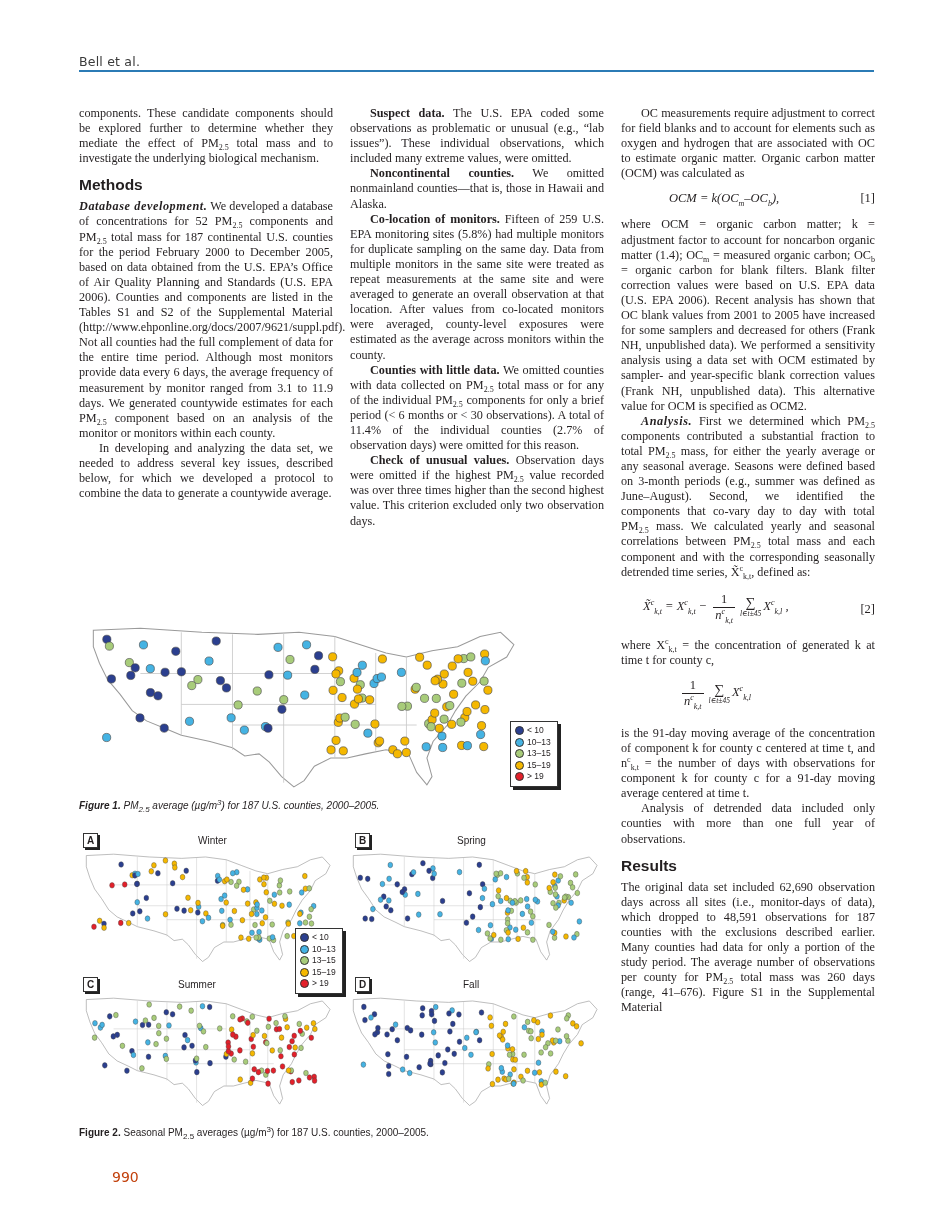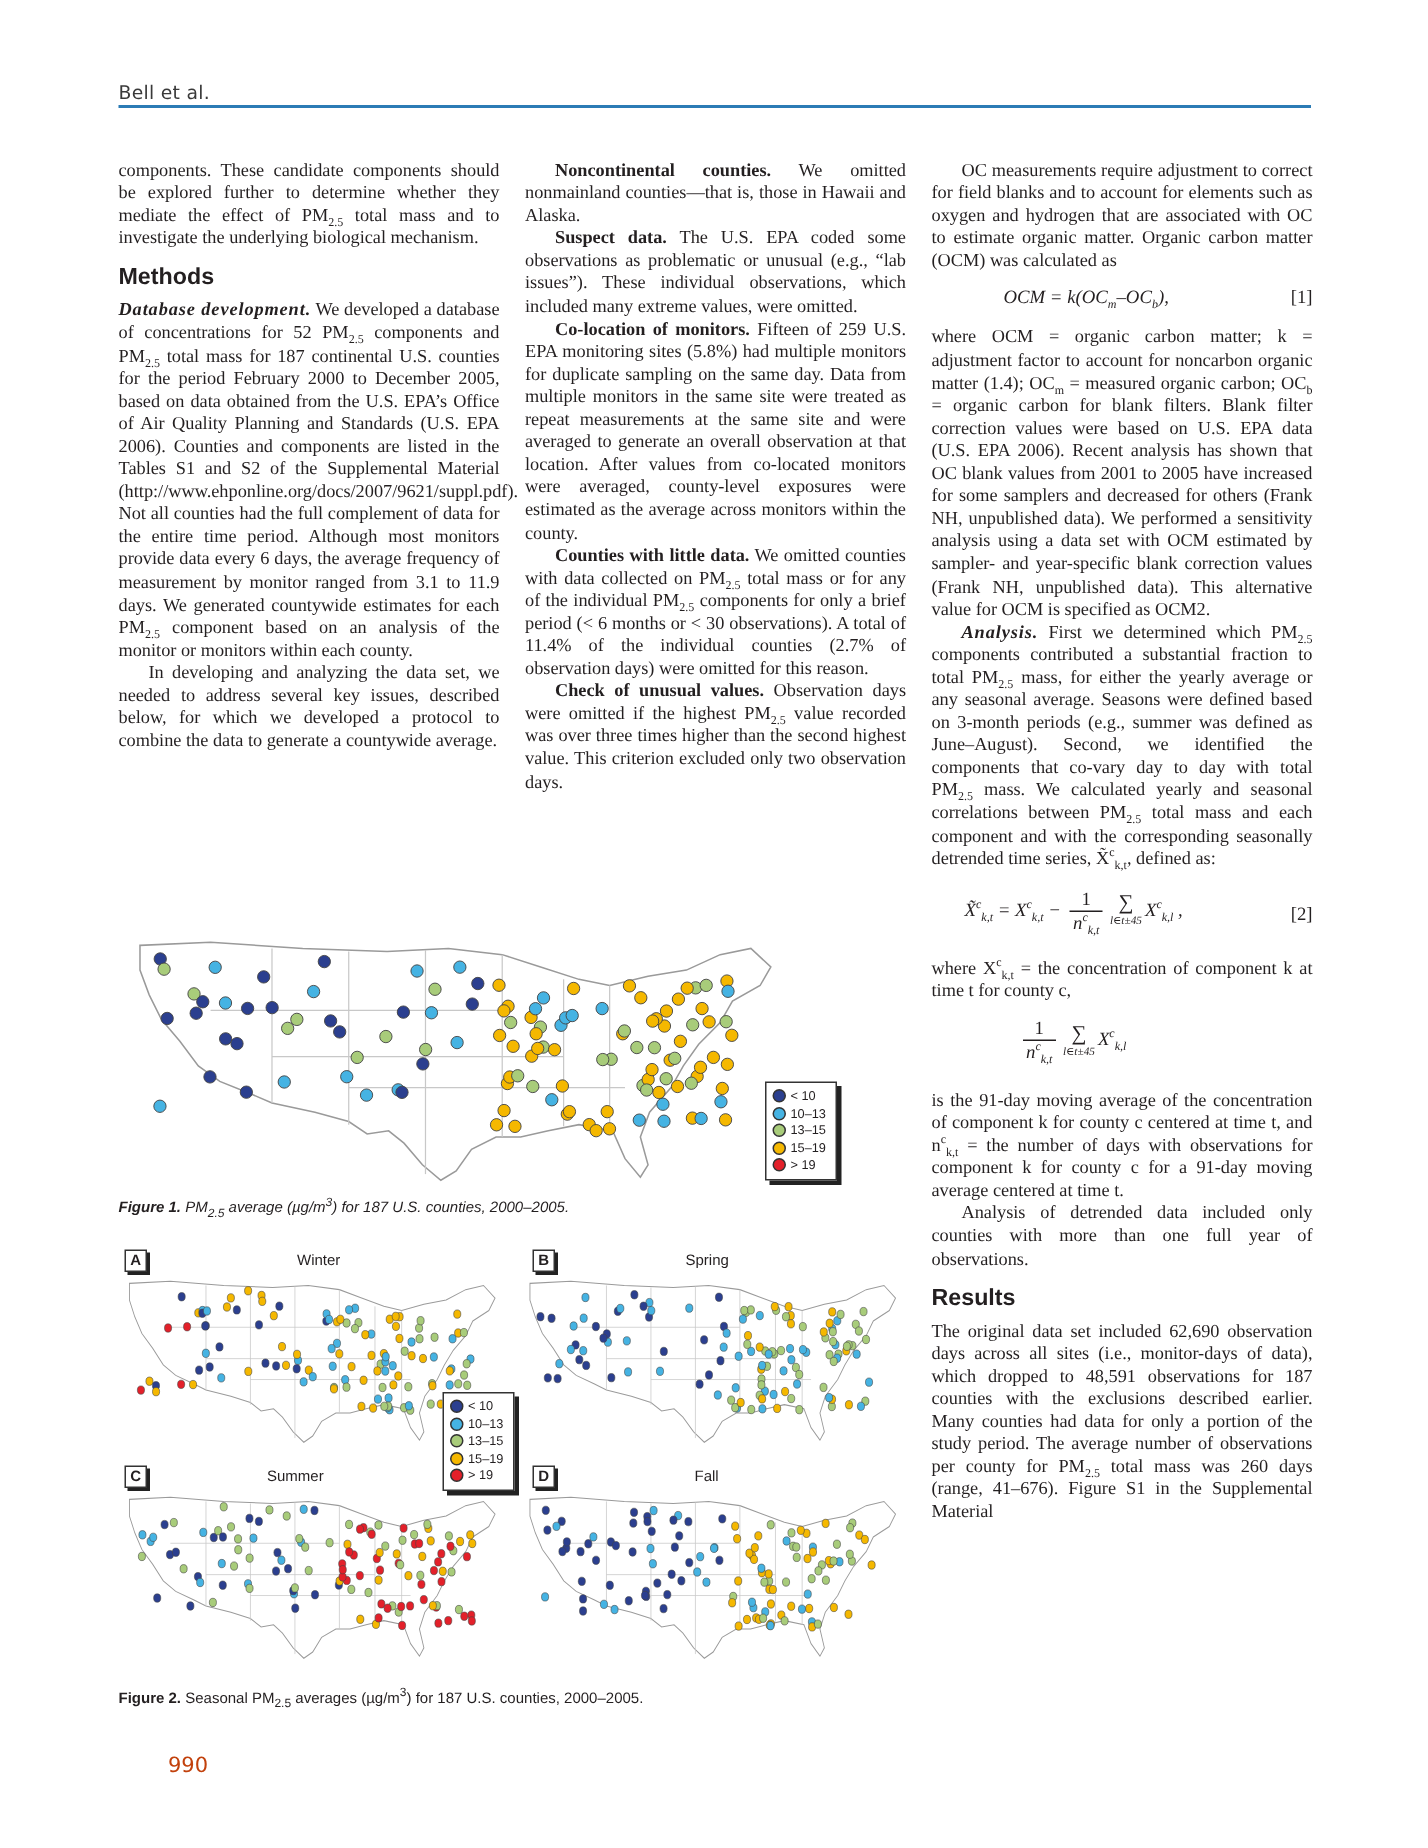--- a/index.html
+++ b/index.html
@@ -58,40 +58,40 @@
 <div class="head-rule"></div>
 
 <div class="col col1">
   <p><span>components. These candidate components should be explored further to determine whether they mediate the effect of PM</span><sub>2.5</sub><span> total mass and to investigate the underlying biological mechanism.</span></p>
   <div class="section-head">Methods</div>
   <p><span class="run-in-it">Database development.</span><span> We developed a database of concentrations for 52 PM</span><sub>2.5</sub><span> components and PM</span><sub>2.5</sub><span> total mass for 187 continental U.S. counties for the period February 2000 to December 2005, based on data obtained from the U.S. EPA’s Office of Air Quality Planning and Standards (U.S. EPA 2006). Counties and components are listed in the Tables S1 and S2 of the Supplemental Material (http://www.ehponline.org/docs/2007/9621/suppl.pdf). Not all counties had the full complement of data for the entire time period. Although most monitors provide data every 6 days, the average frequency of measurement by monitor ranged from 3.1 to 11.9 days. We generated countywide estimates for each PM</span><sub>2.5</sub><span> component based on an analysis of the monitor or monitors within each county.</span></p>
   <p class="ind">In developing and analyzing the data set, we needed to address several key issues, described below, for which we developed a protocol to combine the data to generate a countywide average.</p>
 </div>
 
 <div class="col col2">
+  <p class="ind"><span class="run-in">Suspect data.</span><span> The U.S. EPA coded some observations as problematic or unusual (e.g., “lab issues”). These individual observations, which included many extreme values, were omitted.</span></p>
   <p class="ind"><span class="run-in">Noncontinental counties.</span><span> We omitted nonmainland counties—that is, those in Hawaii and Alaska.</span></p>
-  <p class="ind"><span class="run-in">Suspect data.</span><span> The U.S. EPA coded some observations as problematic or unusual (e.g., “lab issues”). These individual observations, which included many extreme values, were omitted.</span></p>
   <p class="ind"><span class="run-in">Co-location of monitors.</span><span> Fifteen of 259 U.S. EPA monitoring sites (5.8%) had multiple monitors for duplicate sampling on the same day. Data from multiple monitors in the same site were treated as repeat measurements at the same site and were averaged to generate an overall observation at that location. After values from co-located monitors were averaged, county-level exposures were estimated as the average across monitors within the county.</span></p>
   <p class="ind"><span class="run-in">Counties with little data.</span><span> We omitted counties with data collected on PM</span><sub>2.5</sub><span> total mass or for any of the individual PM</span><sub>2.5</sub><span> components for only a brief period (&lt; 6 months or &lt; 30 observations). A total of 11.4% of the individual counties (2.7% of observation days) were omitted for this reason.</span></p>
   <p class="ind"><span class="run-in">Check of unusual values.</span><span> Observation days were omitted if the highest PM</span><sub>2.5</sub><span> value recorded was over three times higher than the second highest value. This criterion excluded only two observation days.</span></p>
 </div>
 
 <div class="col col3">
   <p class="ind"><span>OC measurements require adjustment to correct for field blanks and to account for elements such as oxygen and hydrogen that are associated with OC to estimate organic matter. Organic carbon matter (</span><span class="it">OCM)</span><span> was calculated as</span></p>
   <div class="eq">
     <span class="eq-body">OCM = k(OC<sub>m</sub>–OC<sub>b</sub>),</span>
     <span class="eq-num">[1]</span>
   </div>
   <p><span>where OCM = organic carbon matter; k = adjustment factor to account for noncarbon organic matter (1.4); OC</span><sub class="it">m</sub><span> = measured organic carbon; OC</span><sub class="it">b</sub><span> = organic carbon for blank filters. Blank filter correction values were based on U.S. EPA data (U.S. EPA 2006). Recent analysis has shown that OC blank values from 2001 to 2005 have increased for some samplers and decreased for others (Frank NH, unpublished data). We performed a sensitivity analysis using a data set with </span><span class="it">OCM</span><span> estimated by sampler- and year-specific blank correction values (Frank NH, unpublished data). This alternative value for </span><span class="it">OCM</span><span> is specified as </span><span class="it">OCM2.</span></p>
   <p class="ind"><span class="run-in-it">Analysis.</span><span> First we determined which PM</span><sub>2.5</sub><span> components contributed a substantial fraction to total PM</span><sub>2.5</sub><span> mass, for either the yearly average or any seasonal average. Seasons were defined based on 3-month periods (e.g., summer was defined as June–August). Second, we identified the components that co-vary day to day with total PM</span><sub>2.5</sub><span> mass. We calculated yearly and seasonal correlations between PM</span><sub>2.5</sub><span> total mass and each component and with the corresponding seasonally detrended time series, </span><span class="it">X̃<sup>c</sup><sub>k,t</sub>,</span><span> defined as:</span></p>
   <div class="eq eq2">
     <span class="eq-body" style="left:22px;top:6px;">X̃<sup>c</sup><sub>k,t</sub> = X<sup>c</sup><sub>k,t</sub> − <span class="frac"><span class="num">1</span><span class="den">n<sup>c</sup><sub>k,t</sub></span></span><span class="sum"><span class="sig">∑</span><span class="lim">l∈t±45</span></span>X<sup>c</sup><sub>k,l</sub> ,</span>
     <span class="eq-num" style="top:16px;">[2]</span>
   </div>
-  <p><span>where </span><span class="it">X<sup>c</sup><sub>k,t</sub></span><span> = the concentration of component </span><span class="it">k</span><span> at time </span><span class="it">t</span><span> for county </span><span class="it">c,</span></p>
+  <p><span>where </span><span class="it">X<sup>c</sup><sub>k,t</sub></span><span> = the concentration of generated </span><span class="it">k</span><span> at time </span><span class="it">t</span><span> for county </span><span class="it">c,</span></p>
   <div class="eq eq2">
     <span class="eq-body" style="left:58px;top:4px;"><span class="frac"><span class="num">1</span><span class="den">n<sup>c</sup><sub>k,t</sub></span></span><span class="sum"><span class="sig">∑</span><span class="lim">l∈t±45</span></span>X<sup>c</sup><sub>k,l</sub></span>
   </div>
   <p><span>is the 91-day moving average of the concentration of component </span><span class="it">k</span><span> for county </span><span class="it">c</span><span> centered at time </span><span class="it">t</span><span>, and </span><span class="it">n<sup>c</sup><sub>k,t</sub></span><span> = the number of days with observations for component </span><span class="it">k</span><span> for county </span><span class="it">c</span><span> for a 91-day moving average centered at time </span><span class="it">t.</span></p>
   <p class="ind">Analysis of detrended data included only counties with more than one full year of observations.</p>
   <div class="section-head">Results</div>
   <p><span>The original data set included 62,690 observation days across all sites (i.e., monitor-days of data), which dropped to 48,591 observations for 187 counties with the exclusions described earlier. Many counties had data for only a portion of the study period. The average number of observations per county for PM</span><sub>2.5</sub><span> total mass was 260 days (range, 41–676). Figure S1 in the Supplemental Material</span></p>
 </div>
 
 <svg class="map-svg" id="fig1-map" style="left:79px;top:622px;" width="440" height="170">

